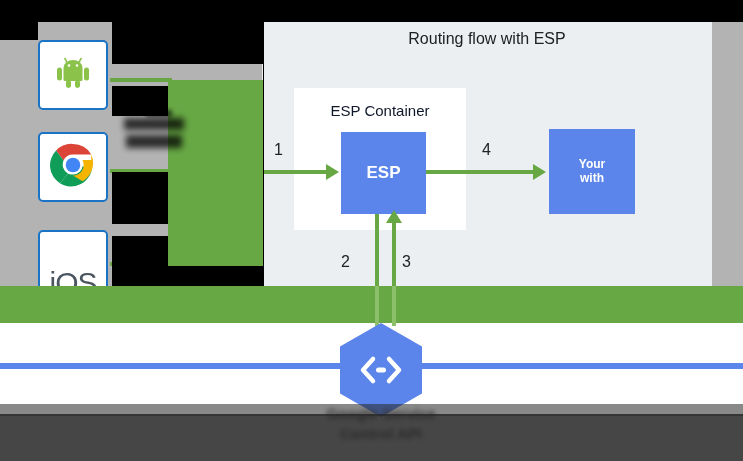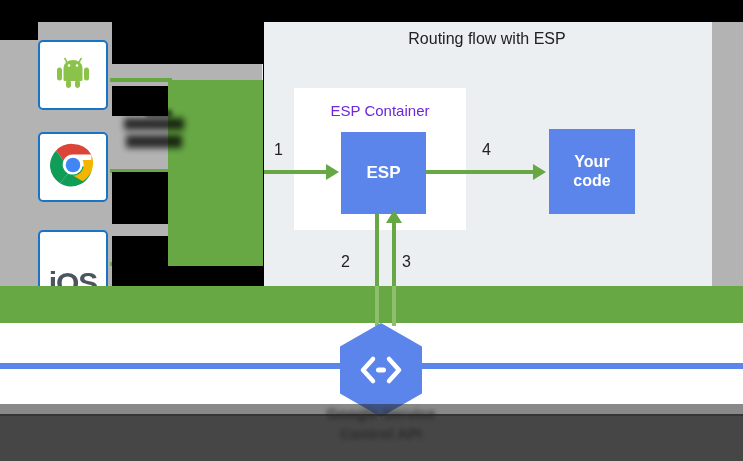--- a/index.html
+++ b/index.html
@@ -79,21 +79,21 @@
     box-sizing: border-box;
     display: flex;
     align-items: center;
     justify-content: center;
   }
   .platform-card.android { left: 38px; top: 40px; }
   .platform-card.chrome  { left: 38px; top: 132px; }
   .platform-card.ios     { left: 38px; top: 230px; }
   .ios-label {
     font-size: 30px;
-    font-weight: bold;
+    font-weight: normal;
     color: #4a5560;
     letter-spacing: -1px;
     font-family: "Liberation Sans", sans-serif;
     margin-top: 36px;
   }
 
   
   .diagram-title {
     position: absolute;
     left: 262px; top: 30px;
@@ -111,21 +111,21 @@
     height: 142px;
   }
   .sub-container.esp  { left: 294px; width: 172px; }
   .sub-container.your { left: 506px; width: 178px; }
   .sub-container-label {
     position: absolute;
     top: 14px;
     left: 0; right: 0;
     text-align: center;
     font-size: 15px;
-    color: #6d28d9;
+    color: #0f172a;
   }
 
   
   .service-box {
     position: absolute;
     background: #5b85ea;
     display: flex;
     align-items: center;
     justify-content: center;
     text-align: center;
@@ -135,21 +135,21 @@
   }
   .service-box.esp {
     left: 341px; top: 132px;
     width: 85px; height: 82px;
     font-size: 17px;
     text-align: center;
   }
   .service-box.code {
     left: 549px; top: 129px;
     width: 86px; height: 85px;
-    font-size: 16px;
+    font-size: 12px;
   }
 
   
   .arrow-line {
     position: absolute;
     background: #67a744;
   }
   .arrow-head {
     position: absolute;
     width: 0; height: 0;
@@ -293,21 +293,21 @@
   </div>
 
 
   <div class="service-box esp">
     <span>ESP</span>
   </div>
 
   <div class="service-box code">
     <span>
       <span>Your</span><br>
-      <span>code</span>
+      <span>with</span>
     </span>
   </div>
 
   <div class="arrow-line" style="left:264px; top:170px; width:64px; height:4px;"></div>
   <div class="arrow-head right" style="left:326px; top:164px;"></div>
   <div class="step-num" style="left:274px; top:141px;">1</div>
 
   <div class="arrow-line" style="left:426px; top:170px; width:110px; height:4px;"></div>
   <div class="arrow-head right" style="left:533px; top:164px;"></div>
   <div class="step-num" style="left:482px; top:141px;">4</div>

